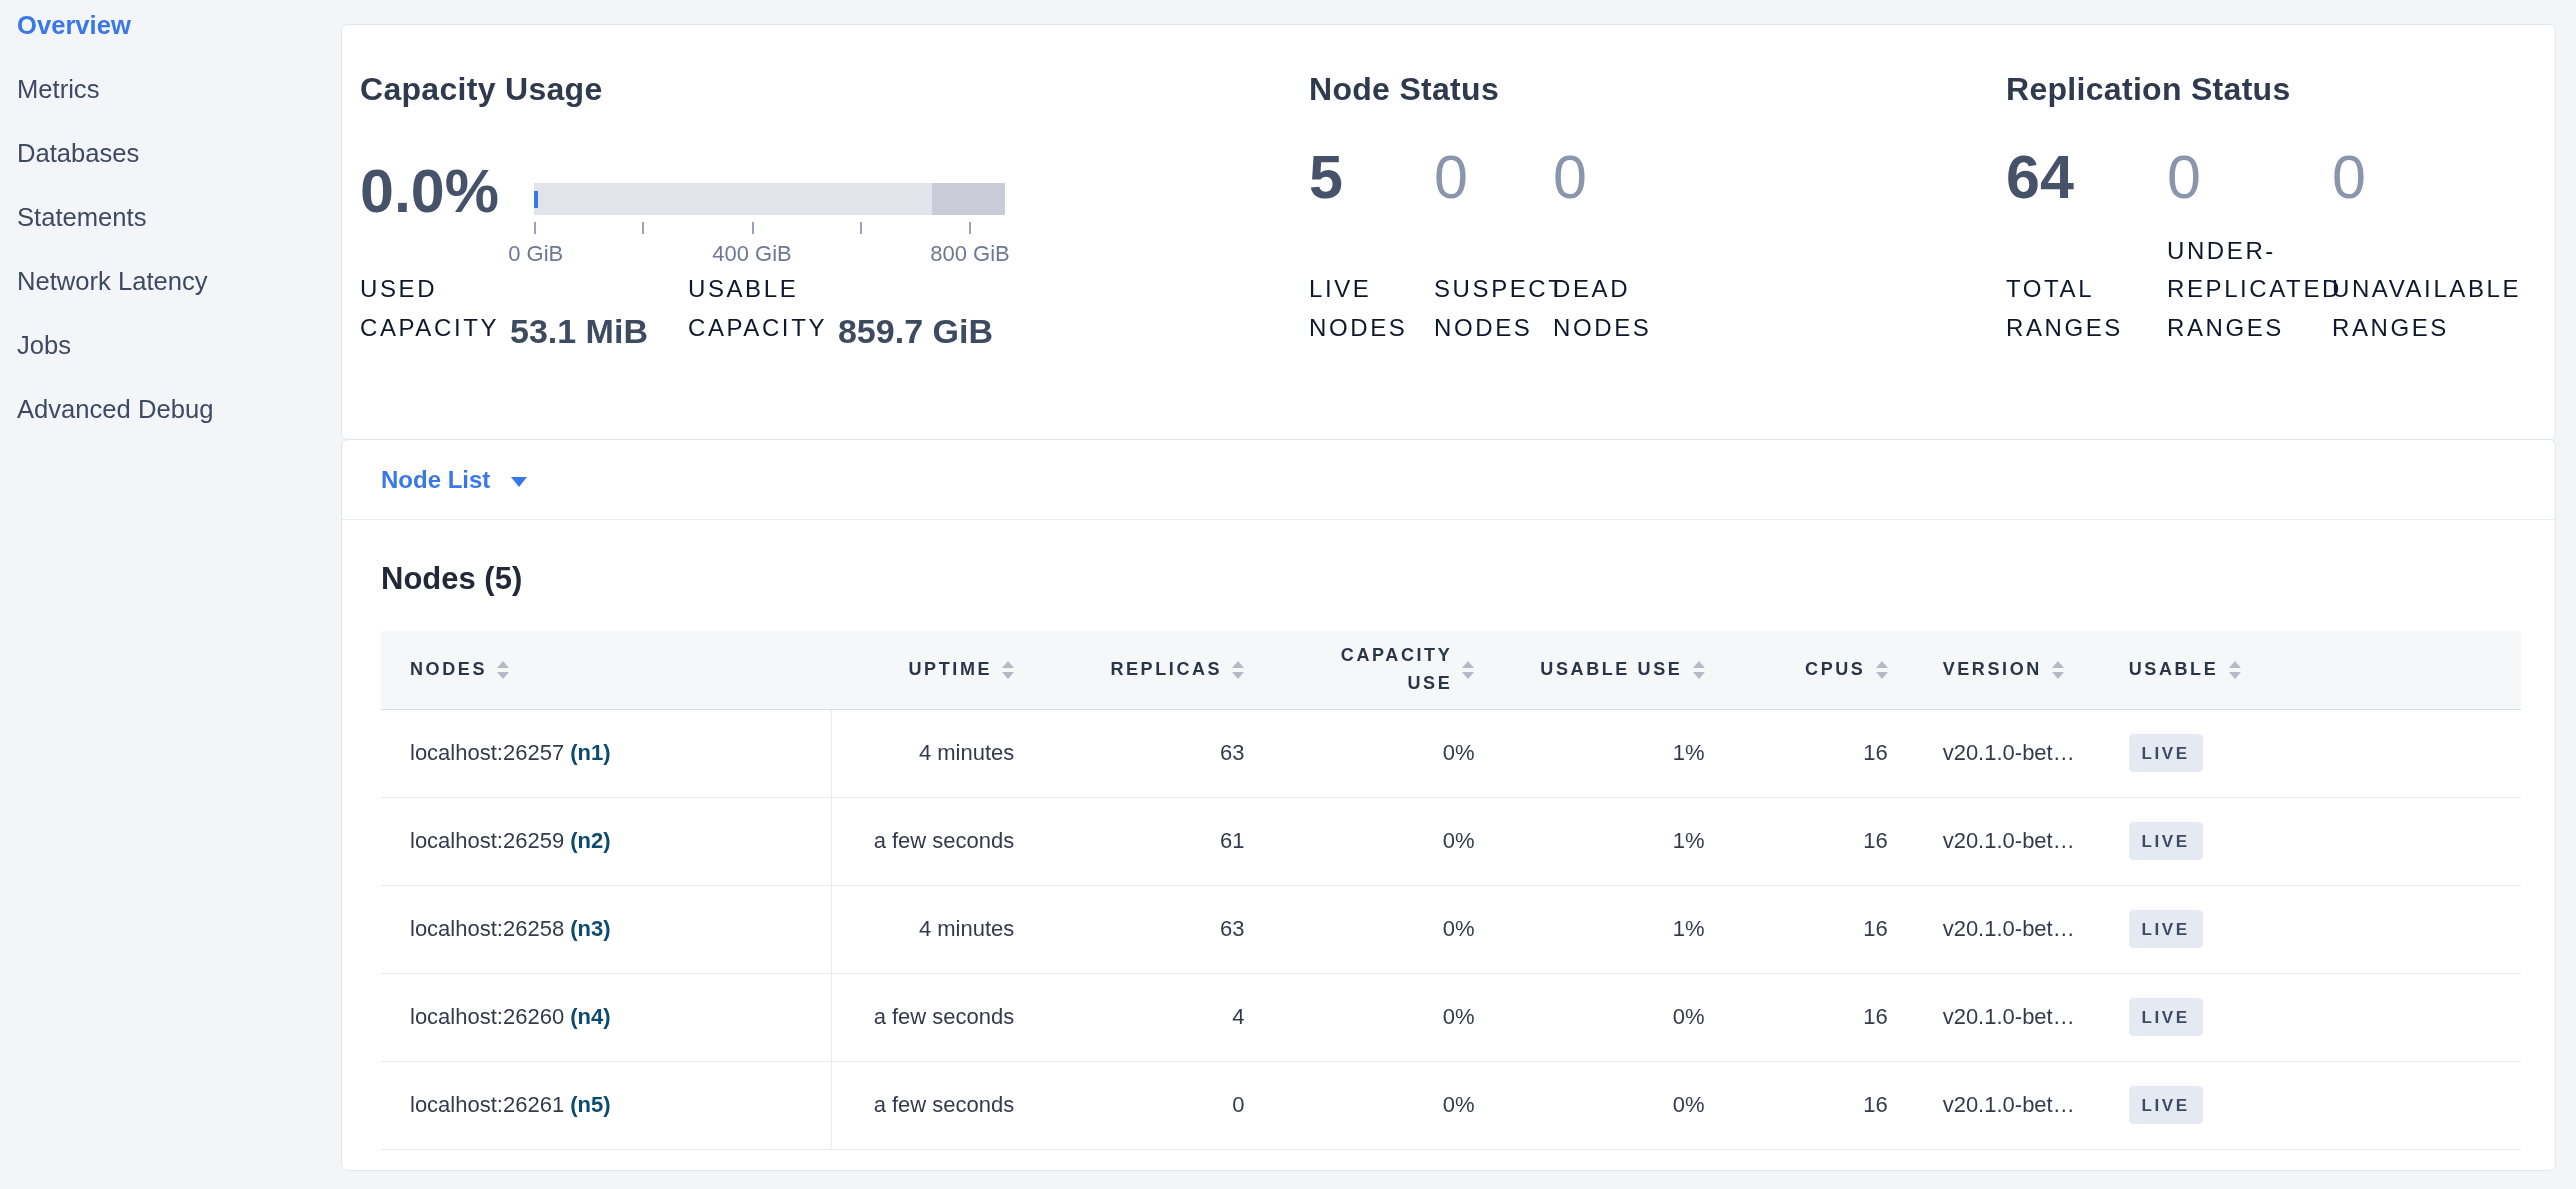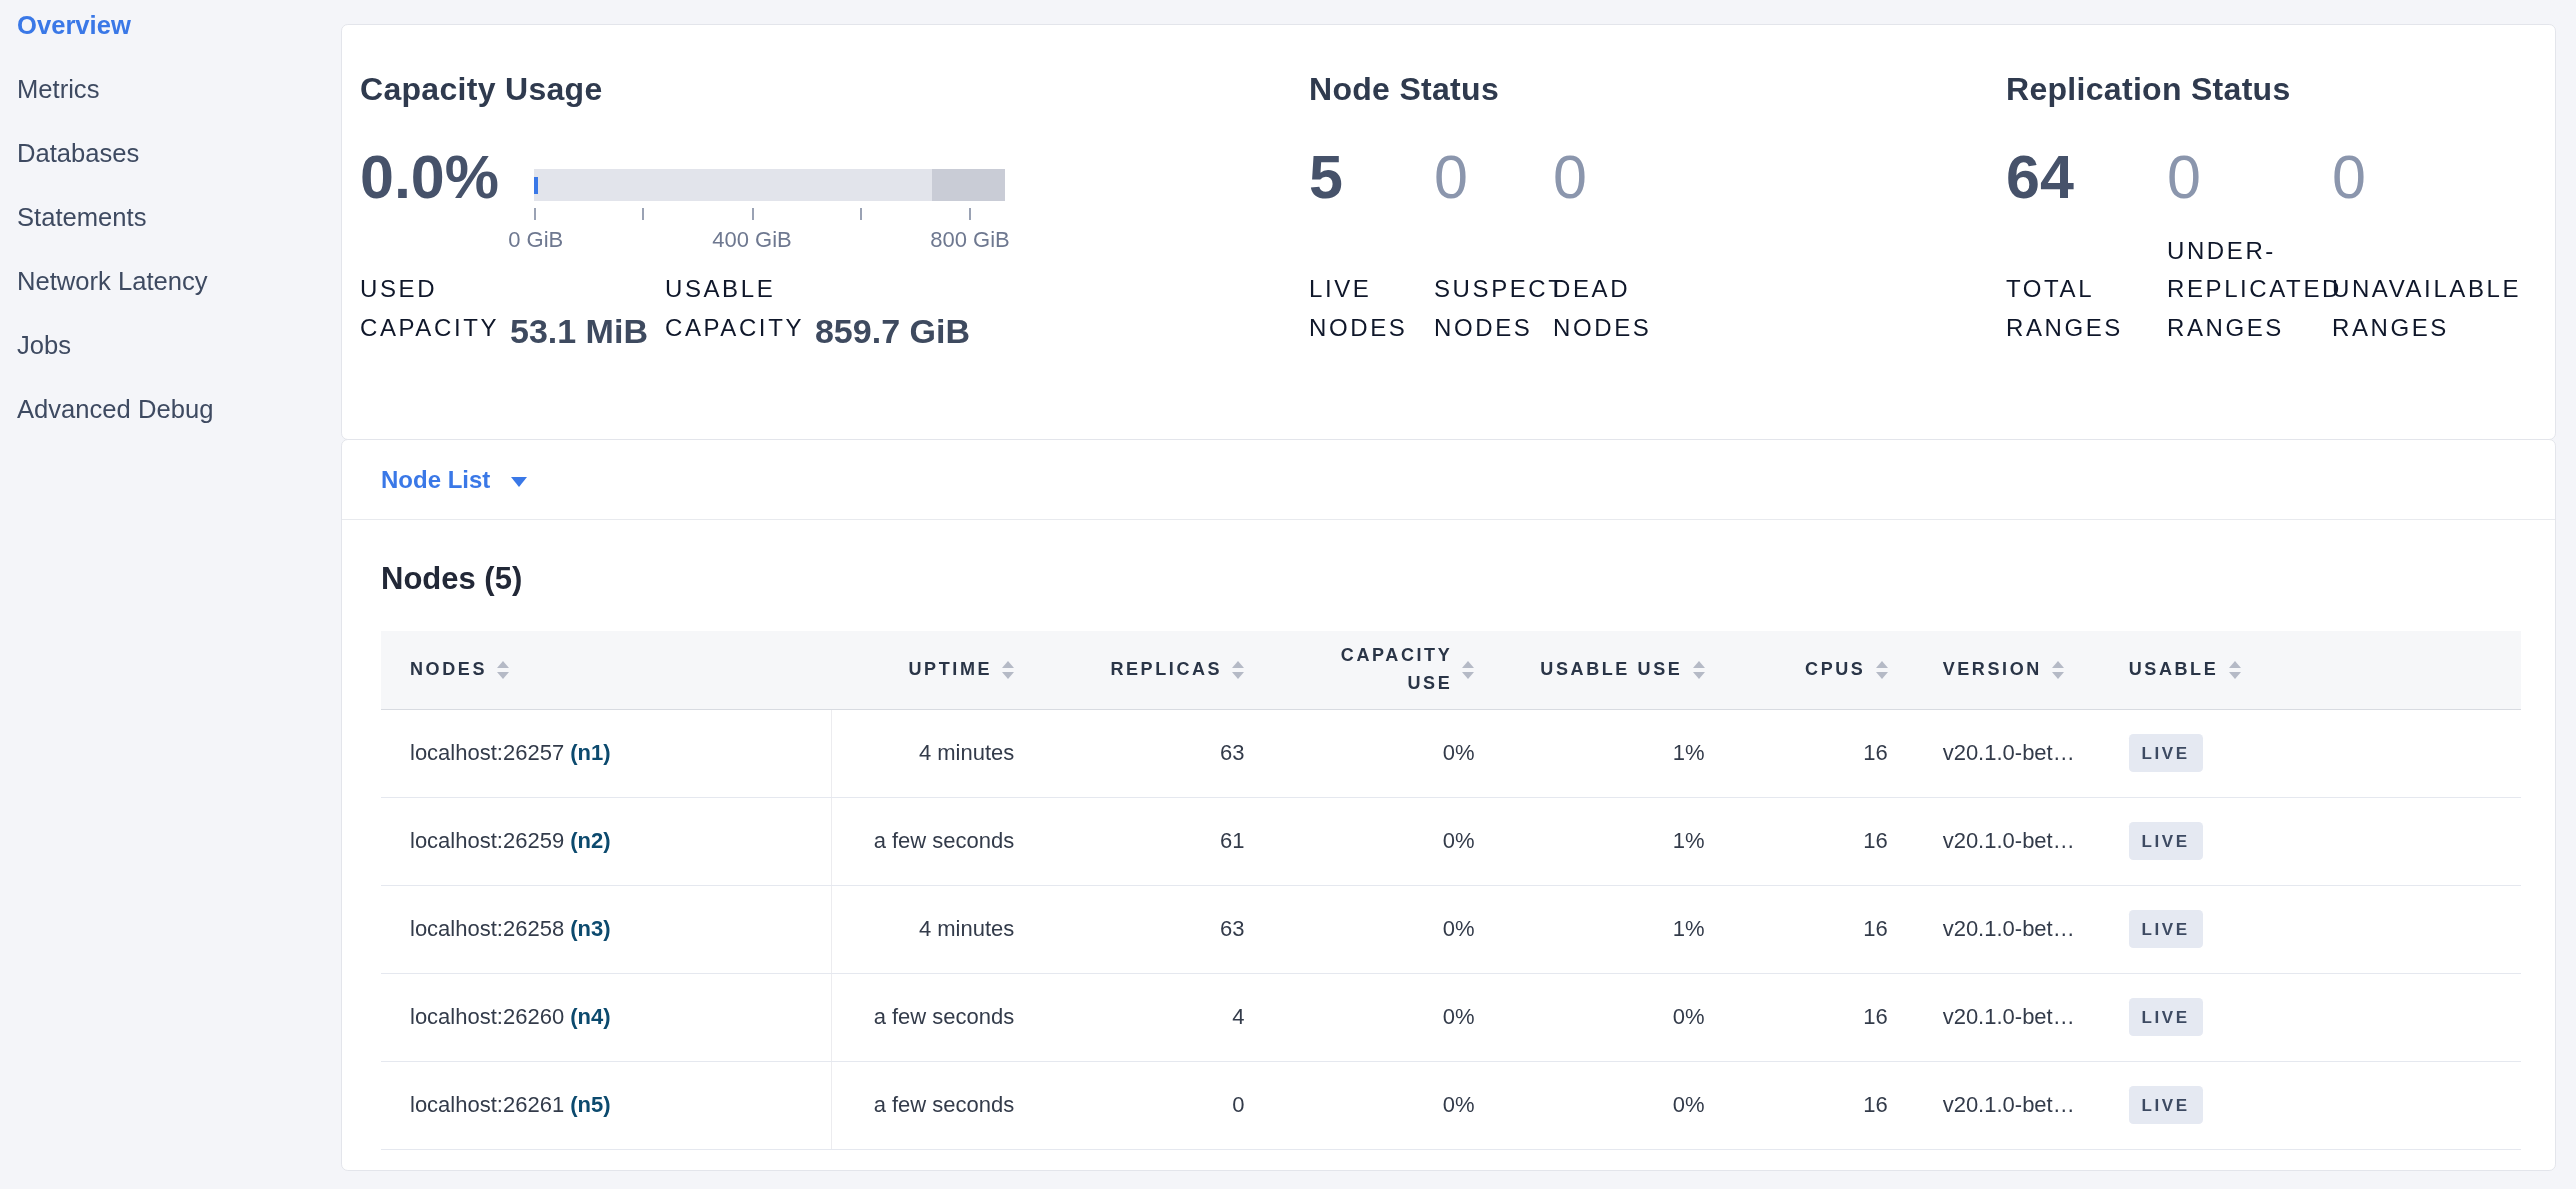--- a/index.html
+++ b/index.html
@@ -26,21 +26,21 @@
     background: #ffffff; border: 1.7px solid #e3e5eb; border-radius: 6.8px;
   }
   #summary-panel { top: 24px; height: 416px; display: flex; padding: 46px 0 0 18px; }
 
   .section h2 { font-size: 32px; font-weight: 700; color: #2f3a4e; letter-spacing: 0.3px; }
   .sec-capacity { width: 949px; }
   .sec-nodes    { width: 697px;  }
   .sec-repl     { flex: 1;       }
 
   .stats { margin-top: 39px; height: 200px; display: flex; }
-  .col-stats { flex-direction: column; justify-content: space-between; display: flex; height: 200px; margin-top: 39px; }
+  .col-stats { flex-direction: column; justify-content: flex-end; display: flex; height: 200px; margin-top: 39px; }
 
   .stat-col { display: flex; flex-direction: column; justify-content: space-between; }
   .sec-nodes .stat-col:nth-child(1) { width: 125px; }
   .sec-nodes .stat-col:nth-child(2) { width: 119px; }
   .sec-nodes .stat-col:nth-child(3) { width: 136px; }
   .sec-repl  .stat-col:nth-child(1) { width: 161px; }
   .sec-repl  .stat-col:nth-child(2) { width: 165px; }
   .sec-repl  .stat-col:nth-child(3) { width: 205px; }
 
   .stat-num { font-size: 61px; font-weight: 600; color: #46526a; line-height: 1; }
@@ -60,21 +60,21 @@
   .ticks { position: relative; height: 48px; margin-top: 6.8px; }
   .tick { position: absolute; top: 0; width: 1.7px; height: 12px; background: #9aa2b4; }
   .tick-label {
     position: absolute; top: 19px; transform: translateX(-50%);
     font-size: 22px; color: #6e7890; white-space: nowrap;
   }
   .cap-metrics { display: flex; align-items: flex-end; }
   .cap-metric { display: flex; align-items: flex-end; }
   .cap-metric .stat-label { width: 138px; }
   .cap-value { font-size: 34px; font-weight: 700; color: #3e4a5f; line-height: 0.95; margin-left: 12px; white-space: nowrap; }
-  .cap-metric + .cap-metric { margin-left: 17px; }
+  .cap-metric + .cap-metric { margin-left: 40px; }
 
   
   #nodes-panel { top: 439px; height: 732px; }
   .selector-row {
     height: 80px; border-bottom: 1.7px solid #e8eaee;
     display: flex; align-items: center; padding-left: 39px;
   }
   .node-list-btn { display: flex; align-items: center; cursor: pointer; }
   .node-list-btn span { color: #3a78e7; font-size: 24px; font-weight: 700; }
   .caret {

